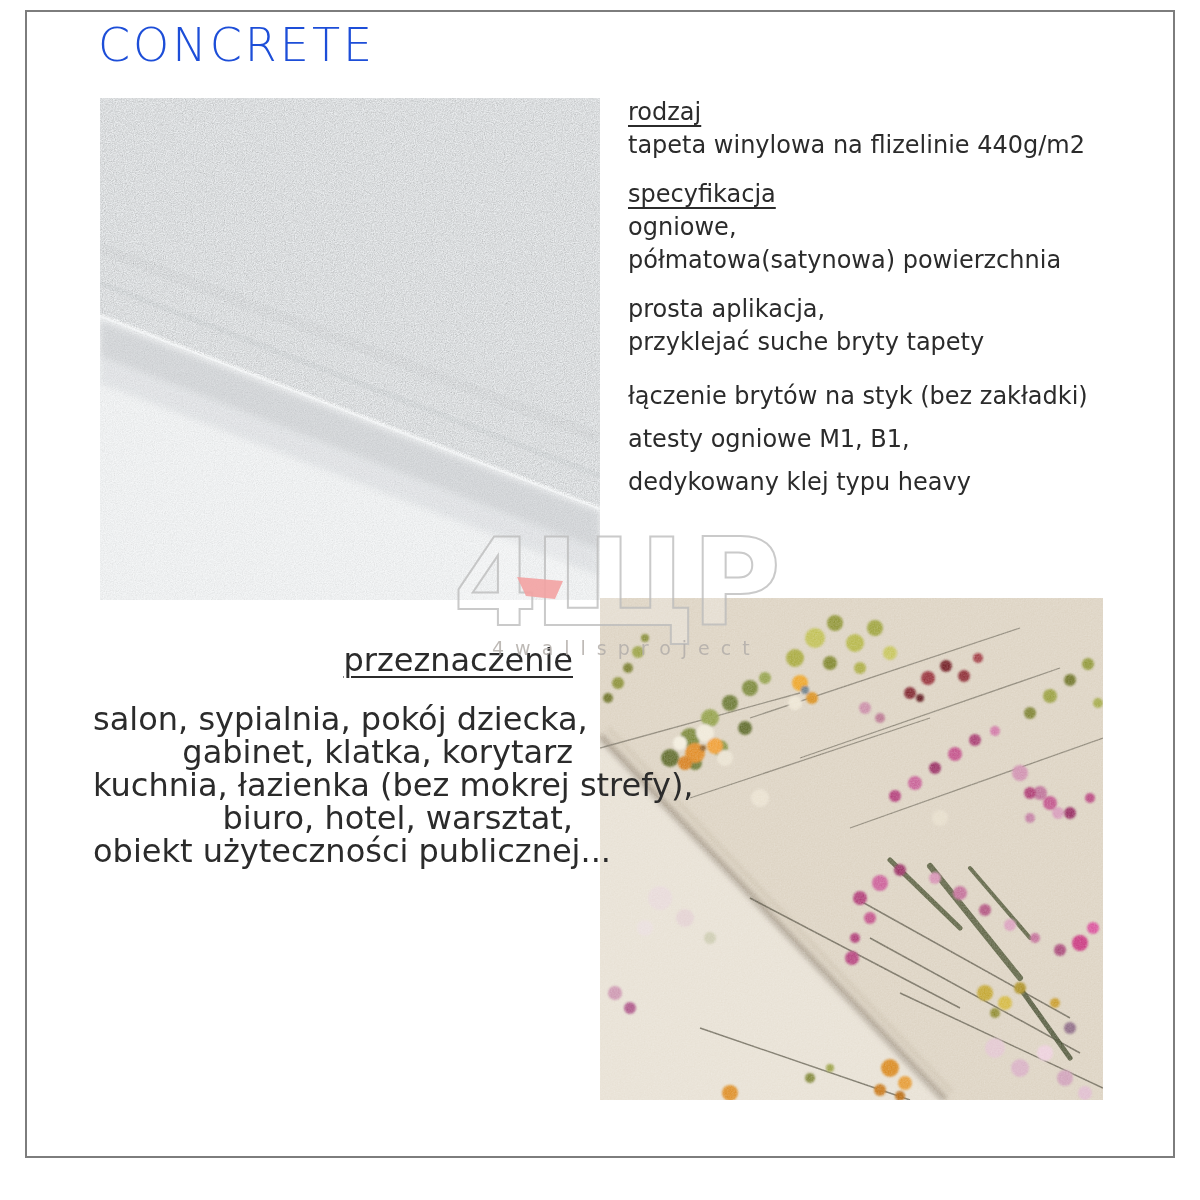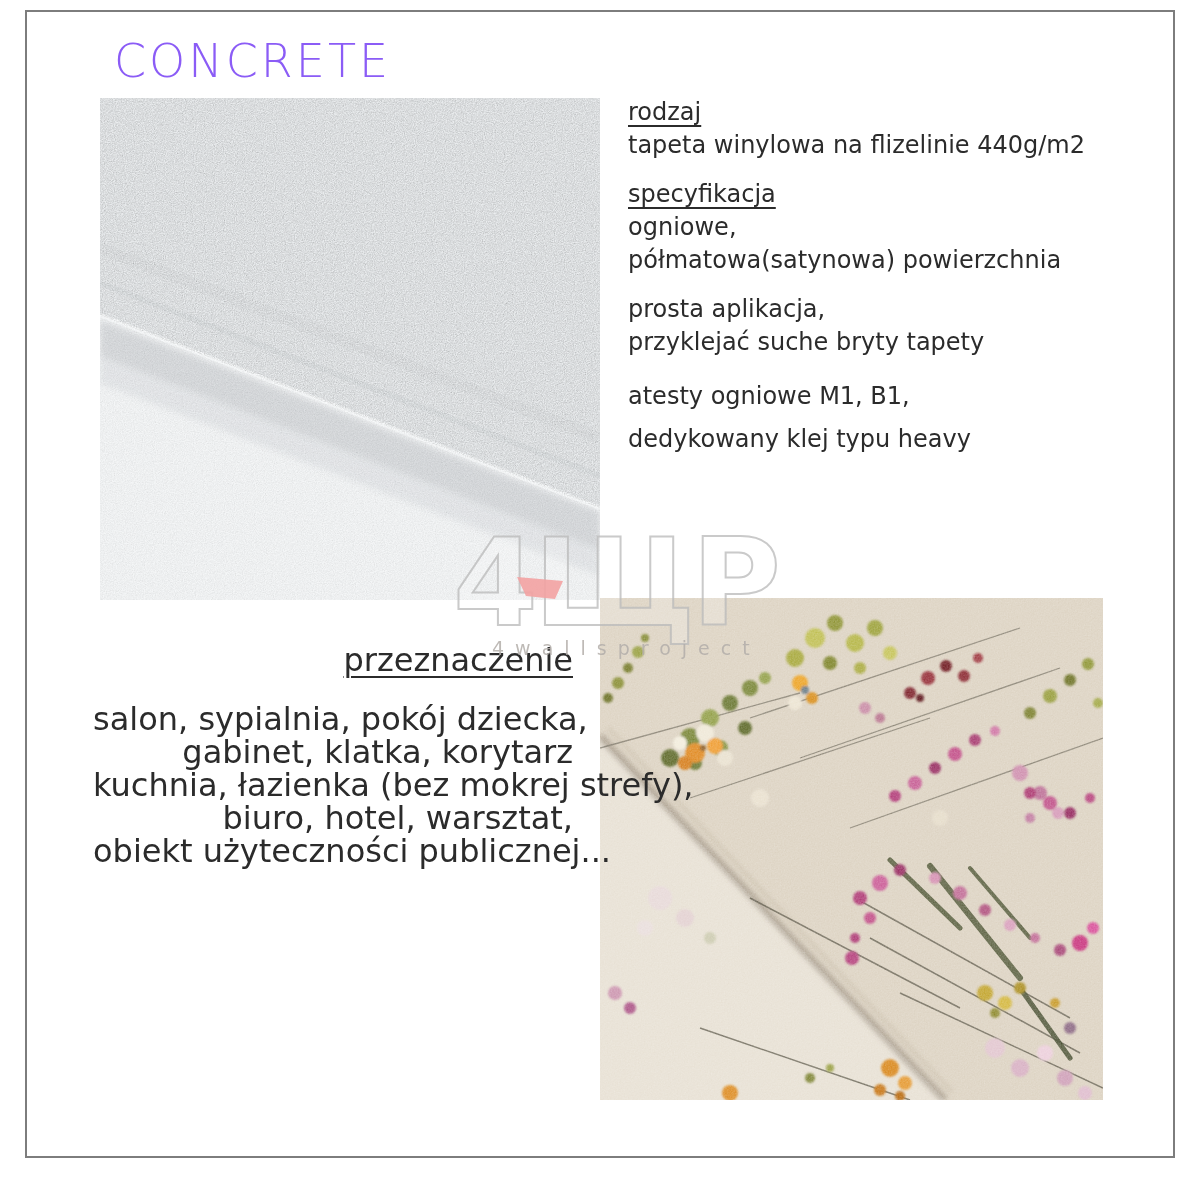--- a/index.html
+++ b/index.html
@@ -1,20 +1,20 @@
 <!DOCTYPE html>
 <html><head>
 <meta charset="utf-8">
 <style>
   html,body{margin:0;padding:0;background:#ffffff;}
   .page{position:relative;width:1200px;height:1200px;background:#ffffff;overflow:hidden;
         font-family:"DejaVu Sans","Liberation Sans",sans-serif;color:#2b2b2b;}
   .frame{position:absolute;left:25px;top:10px;width:1146px;height:1144px;border:2px solid #7d7d7d;}
-  .title{position:absolute;left:98px;top:20px;margin:16px;font-size:46px;font-weight:200;
-         letter-spacing:3px;color:#8b5cf6;line-height:1.1;}
+  .title{position:absolute;left:98px;top:20px;margin:0;font-size:46px;font-weight:200;
+         letter-spacing:3px;color:#1d4ed8;line-height:1.1;}
   .img{position:absolute;margin:0;padding:0;line-height:0;}
   .img.concrete{left:100px;top:98px;}
   .img.floral{left:600px;top:598px;}
   .specs{position:absolute;left:628px;top:96px;width:552px;font-size:24px;line-height:33px;}
   .specs .block{margin-bottom:16px;}
   .specs .block.spaced{line-height:43px;}
   .h{text-decoration:underline;text-underline-offset:5px;text-decoration-thickness:1.5px;}
   .purpose{position:absolute;left:93px;top:644px;width:480px;text-align:right;
            font-size:32px;line-height:33px;z-index:2;}
   .purpose .h{display:inline-block;margin-bottom:26px;}
@@ -82,20 +82,21 @@
     <div class="block">
       <div class="h">specyfikacja</div>
       <div class="ln">ogniowe,</div>
       <div class="ln">półmatowa(satynowa) powierzchnia</div>
     </div>
     <div class="block">
       <div class="ln">prosta aplikacja,</div>
       <div class="ln">przyklejać suche bryty tapety</div>
     </div>
     <div class="block spaced">
+      <div class="ln">łączenie brytów na styk (bez zakładki)</div>
       <div class="ln">atesty ogniowe M1, B1,</div>
       <div class="ln">dedykowany klej typu heavy</div>
     </div>
   </section>
 
   <section class="purpose">
     <div>
       <span class="h">przeznaczenie</span>
     </div>
     <div class="ln">salon, sypialnia, pokój dziecka,</div>

